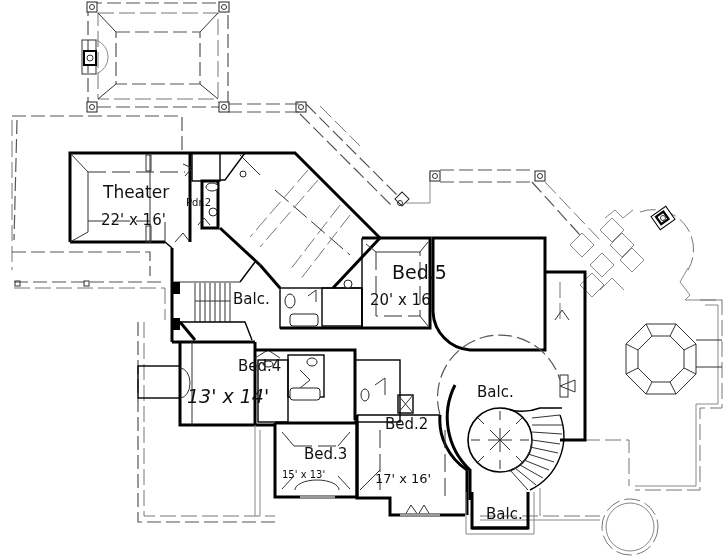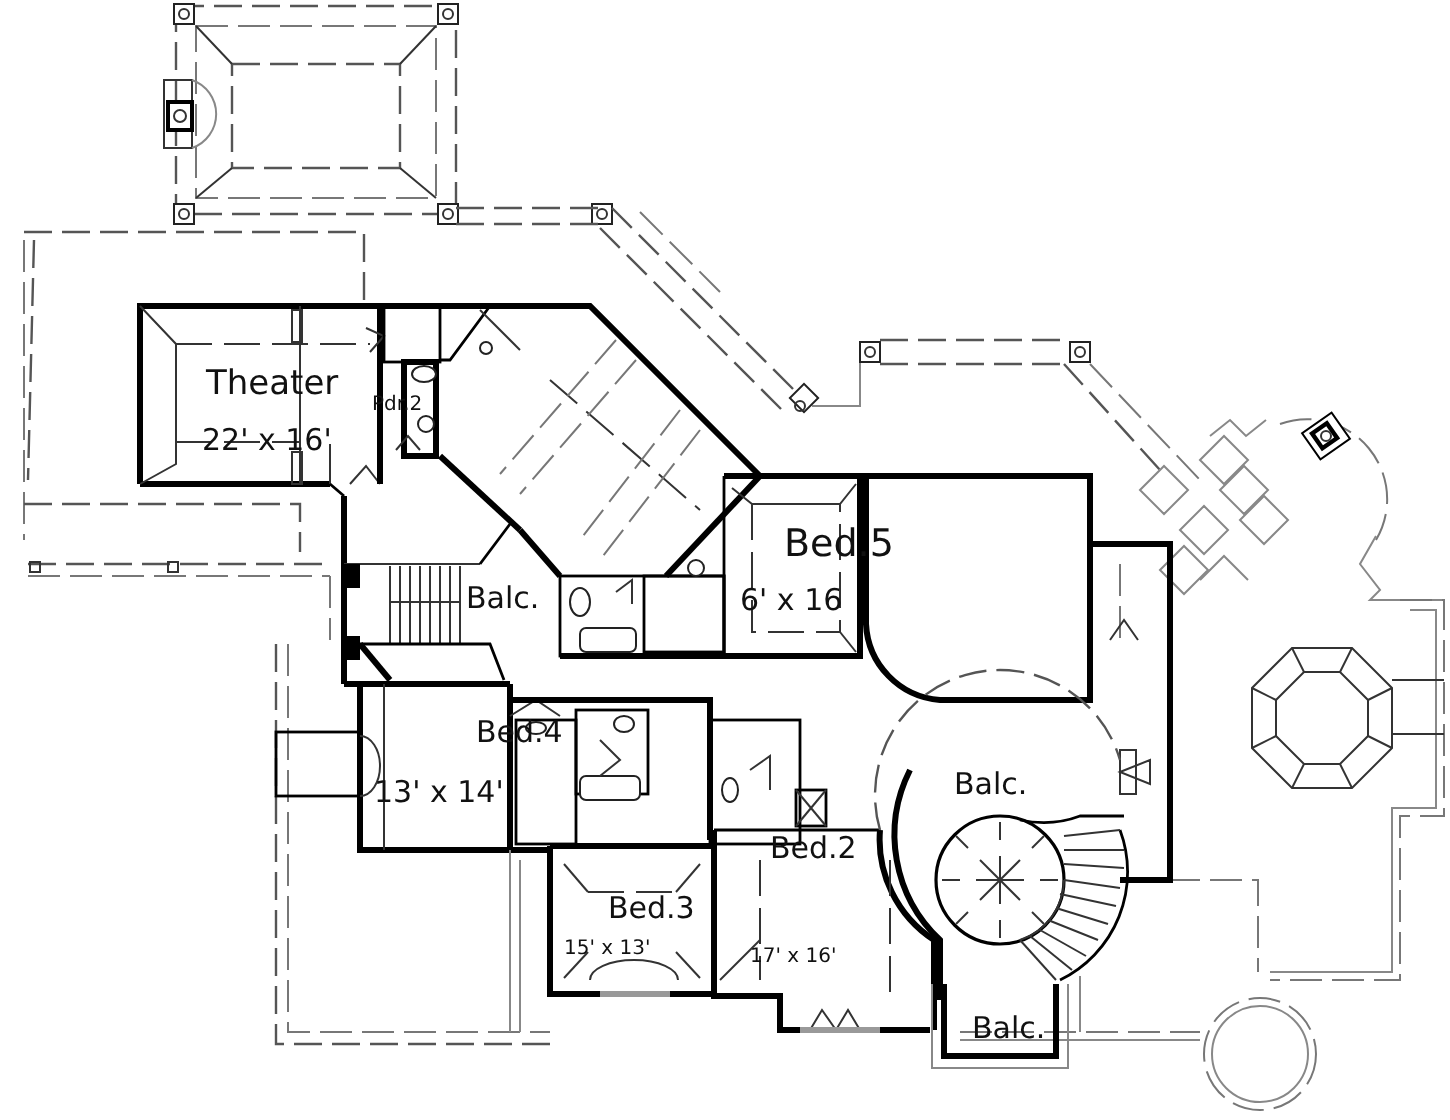--- a/index.html
+++ b/index.html
@@ -303,21 +303,21 @@
     <line x1="255" y1="425" x2="255" y2="516" class="grey"></line>
     <line x1="260" y1="430" x2="260" y2="516" class="grey"></line>
   </g>
 </svg>
 
 <div class="label" style="left:103px; top:184px; font-size:17px;">Theater</div>
 <div class="label" style="left:101px; top:212px; font-size:15px;">22' x 16'</div>
 <div class="label" style="left:186px; top:195px; font-size:10px;">Pdr.2</div>
 <div class="label" style="left:233px; top:291px; font-size:15px;">Balc.</div>
 <div class="label" style="left:376px; top:264px; font-size:19px;margin-left:16px;">Bed.5</div>
-<div class="label" style="left:370px; top:292px; font-size:15px;">6' x 16</div>
+<div class="label" style="left:370px; top:292px; font-size:15px;">20' x 16</div>
 <div class="label" style="left:198px; top:358px; font-size:15px;margin-left:40px;">Bed.4</div>
-<div class="label" style="left:187px; top:388px; font-size:15px;">13' x 14'</div>
+<div class="label" style="left:187px; top:388px; font-size:19px;font-style:italic;">13' x 14'</div>
 <div class="label" style="left:304px; top:446px; font-size:15px;">Bed.3</div>
 <div class="label" style="left:282px; top:467px; font-size:10px;">15' x 13'</div>
 <div class="label" style="left:385px; top:416px; font-size:15px;">Bed.2</div>
-<div class="label" style="left:375px; top:471px; font-size:10px;">17' x 16'</div>
+<div class="label" style="left:375px; top:471px; font-size:13px;">17' x 16'</div>
 <div class="label" style="left:477px; top:384px; font-size:15px;">Balc.</div>
 <div class="label" style="left:486px; top:506px; font-size:15px;">Balc.</div>
 
 </body></html>

